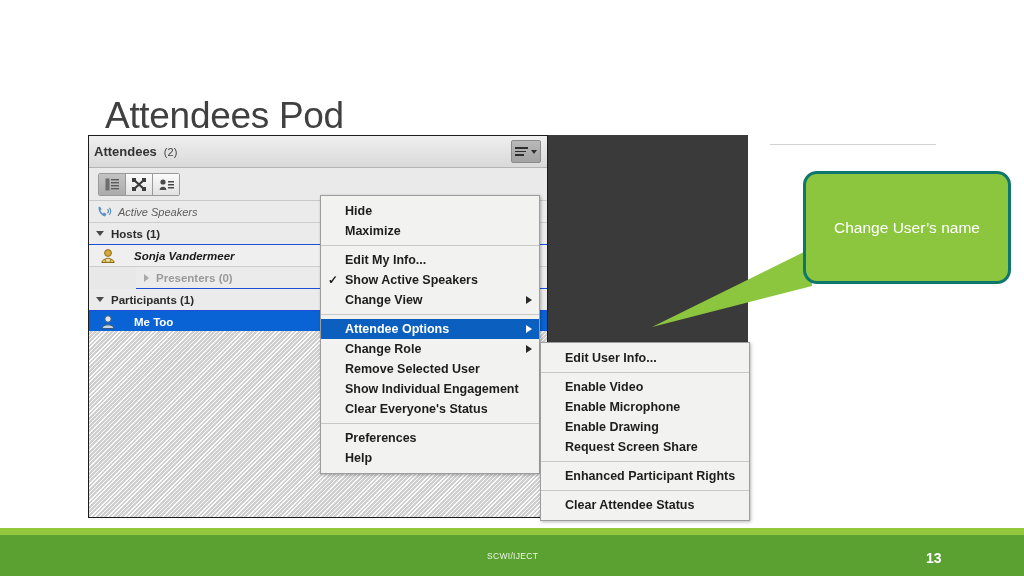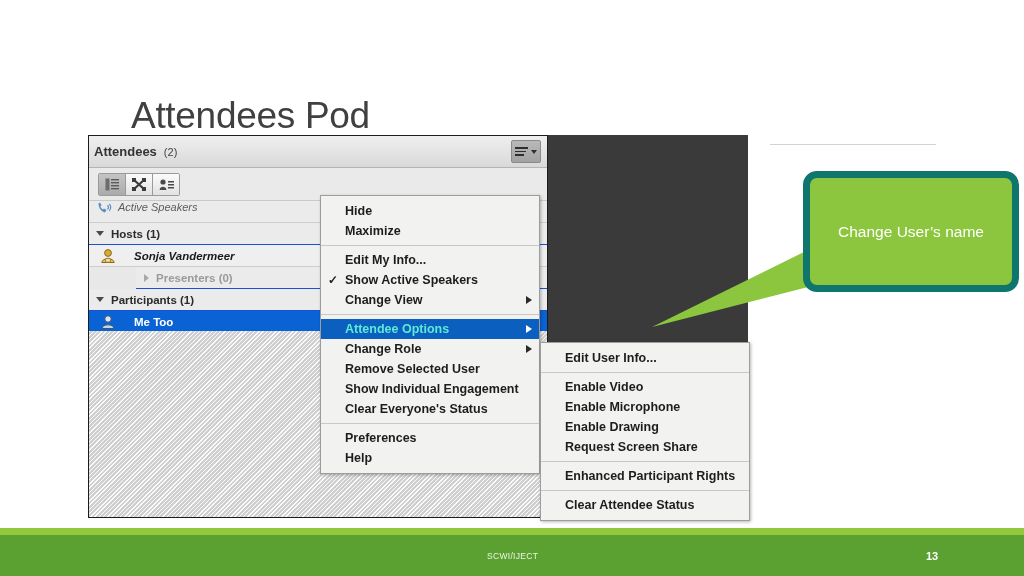--- a/index.html
+++ b/index.html
@@ -12,21 +12,20 @@
   }
   .slide{position:absolute;inset:0;background:#fff;}
 
   
   .slide-title{
     position:absolute;left:105px;top:93px;
     font-size:37px;line-height:46px;
     color:#404040;font-weight:400;
     letter-spacing:-0.3px;
     white-space:nowrap;
-    margin-left:26px;
   }
   .title-rule{
     position:absolute;left:770px;top:144px;width:166px;height:1px;
     background:#d2d2d2;
   }
 
   
   .dark-block{
     position:absolute;left:548px;top:135px;width:200px;height:383px;
     background:#3a3a3a;
@@ -77,21 +76,21 @@
     width:26px;height:21px;background:linear-gradient(#fbfbfb,#e2e2e2);
     border-right:1px solid #9a9a9a;
     display:flex;align-items:center;justify-content:center;
   }
   .tbtn:last-child{border-right:none;}
   .tbtn.sel{background:linear-gradient(#c4c4c4,#ababab);}
 
   
   .row{
     height:22px;border-bottom:1px solid #cdcdcd;background:#ededed;
-    display:flex;padding-left:8px;box-sizing:border-box;
+    display:flex;align-items:center;padding-left:8px;box-sizing:border-box;
   }
   .row.speaker{background:#ebebeb;}
   .speaker-label{font-style:italic;color:#5c5c5c;font-size:11px;margin-left:6px;}
 
   .grp{
     height:22px;border-bottom:1px solid #1d4ed8;background:#ebebeb;
     display:flex;align-items:center;padding-left:7px;box-sizing:border-box;
     font-weight:700;font-size:11.5px;color:#2b2b2b;
   }
   .grp.dim{color:#9a9a9a;margin-left:47px;}
@@ -122,46 +121,46 @@
     position:absolute;background:#f2f2f0;border:1px solid #9d9d9d;
     box-shadow:1px 1px 3px rgba(0,0,0,.28);
     font-size:12.5px;color:#1d1d1d;font-weight:700;
   }
   .menu-main{left:320px;top:163px;width:218px;}
   .menu-sub{left:540px;top:310px;width:208px;}
   .mi{
     position:relative;height:20px;line-height:20px;
     padding-left:24px;padding-right:18px;white-space:nowrap;
   }
-  .mi.hl{background:#0b5fbe;color:#5eead4;}
+  .mi.hl{background:#0b5fbe;color:#ffffff;}
   .mi .sub-arrow{
     position:absolute;right:7px;top:6px;
     width:0;height:0;border-top:4px solid transparent;border-bottom:4px solid transparent;
     border-left:6px solid #2a2a2a;
   }
   .mi.hl .sub-arrow{border-left-color:#fff;}
   .mi .chk{position:absolute;left:7px;top:0;font-size:12px;font-weight:700;}
   .sep{height:1px;background:#c8c8c8;margin:4px 0;}
   .pad-t{padding-top:5px;margin-top:32px;}
   .pad-b{padding-bottom:5px;}
 
   
   .callout-tail{position:absolute;left:0;top:0;width:1024px;height:576px;pointer-events:none;}
   .callout{
     position:absolute;left:803px;top:171px;width:202px;height:107px;
-    background:#8CC63E;border:7px solid #0f766e;border-radius:14px;
+    background:#8CC63E;border:3px solid #0f766e;border-radius:14px;
     display:flex;align-items:center;justify-content:center;
     color:#ffffff;font-size:15.5px;
   }
 
   
   .foot-lime{position:absolute;left:0;top:528px;width:1024px;height:7px;background:#93c83d;}
   .foot-green{position:absolute;left:0;top:535px;width:1024px;height:41px;background:#5aa131;}
   .foot-text{position:absolute;left:487px;top:551px;font-size:8.5px;color:#edf5e2;letter-spacing:.3px;}
-  .foot-page{position:absolute;left:926px;top:550px;font-size:11px;color:#ffffff;font-weight:700;}
+  .foot-page{position:absolute;left:926px;top:550px;font-size:14px;color:#ffffff;font-weight:700;}
 </style>
 </head>
 <body>
 
 <div class="slide">
 
   <div class="slide-title">Attendees Pod</div>
   <div class="title-rule"></div>
 
   <div class="dark-block"></div>

